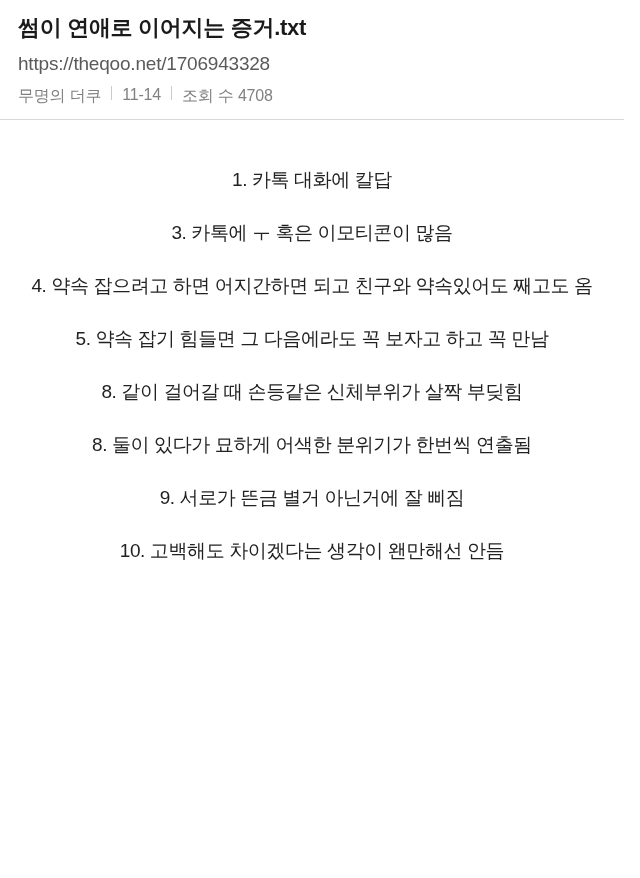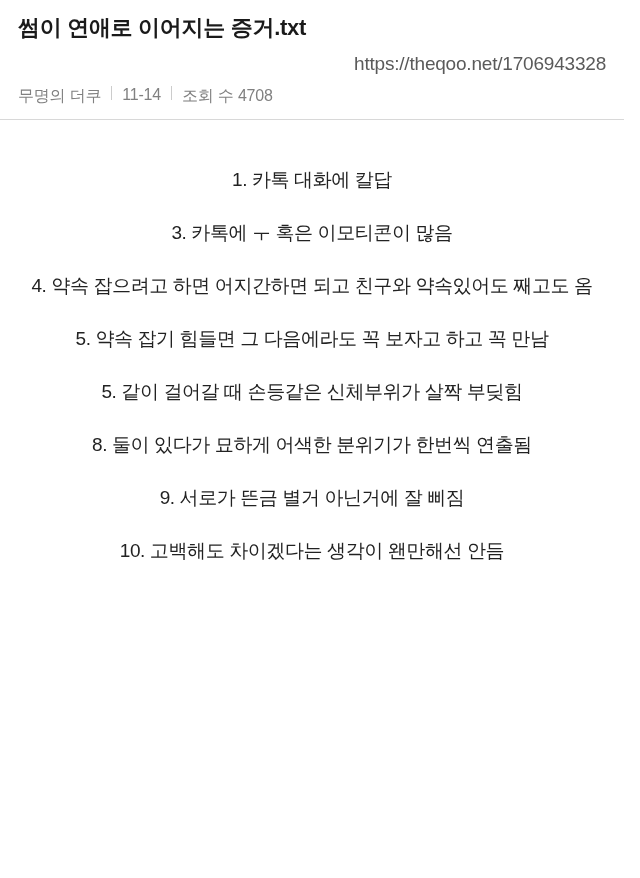--- a/index.html
+++ b/index.html
@@ -34,21 +34,20 @@
     letter-spacing: -0.3px;
     margin: 0 0 10px 0;
   }
   .post-url {
     font-size: 19px;
     color: #5a5a5a;
     line-height: 1.3;
     margin: 0 0 10px 0;
     letter-spacing: -0.2px;
     word-break: break-all;
-    text-align: right;
   }
   .meta-row {
     display: flex;
     font-size: 16px;
     color: #808080;
     letter-spacing: -0.2px;
     margin-bottom: 12px;
   }
   .meta-item {
     white-space: nowrap;
@@ -102,20 +101,20 @@
     </div>
   </div>
 
   <div class="divider"></div>
 
   <div class="body-area">
     <p class="item">1. 카톡 대화에 칼답</p>
     <p class="item">3. 카톡에 ㅜ 혹은 이모티콘이 많음</p>
     <p class="item">4. 약속 잡으려고 하면 어지간하면 되고 친구와 약속있어도 째고도 옴</p>
     <p class="item">5. 약속 잡기 힘들면 그 다음에라도 꼭 보자고 하고 꼭 만남</p>
-    <p class="item">5. 같이 걸어갈 때 손등같은 신체부위가 살짝 부딪힘</p>
+    <p class="item">8. 같이 걸어갈 때 손등같은 신체부위가 살짝 부딪힘</p>
     <p class="item">8. 둘이 있다가 묘하게 어색한 분위기가 한번씩 연출됨</p>
     <p class="item">9. 서로가 뜬금 별거 아닌거에 잘 삐짐</p>
     <p class="item">10. 고백해도 차이겠다는 생각이 왠만해선 안듬</p>
     <div class="footer-space"></div>
   </div>
 
 </div>
 
 </body></html>

